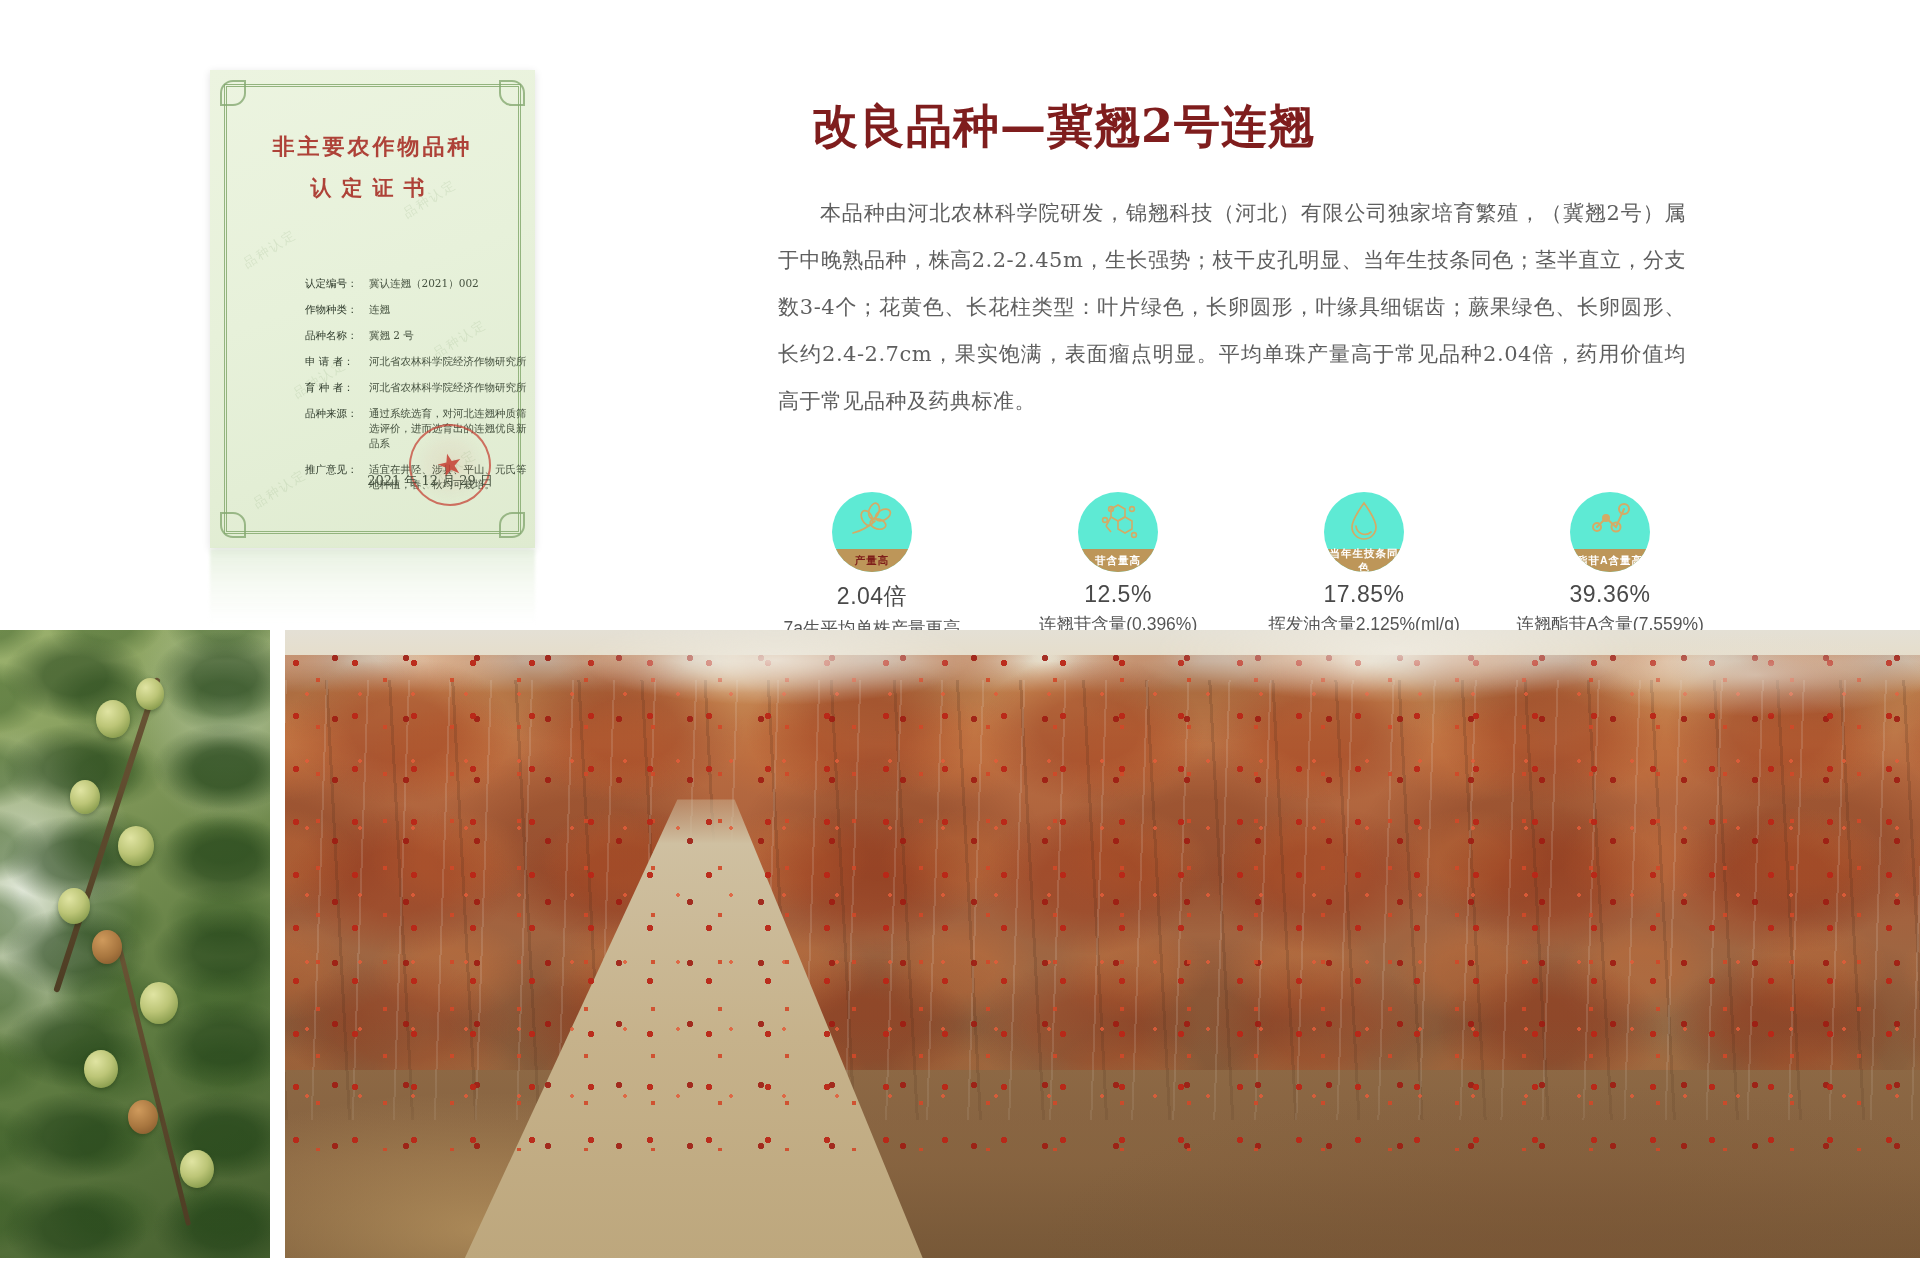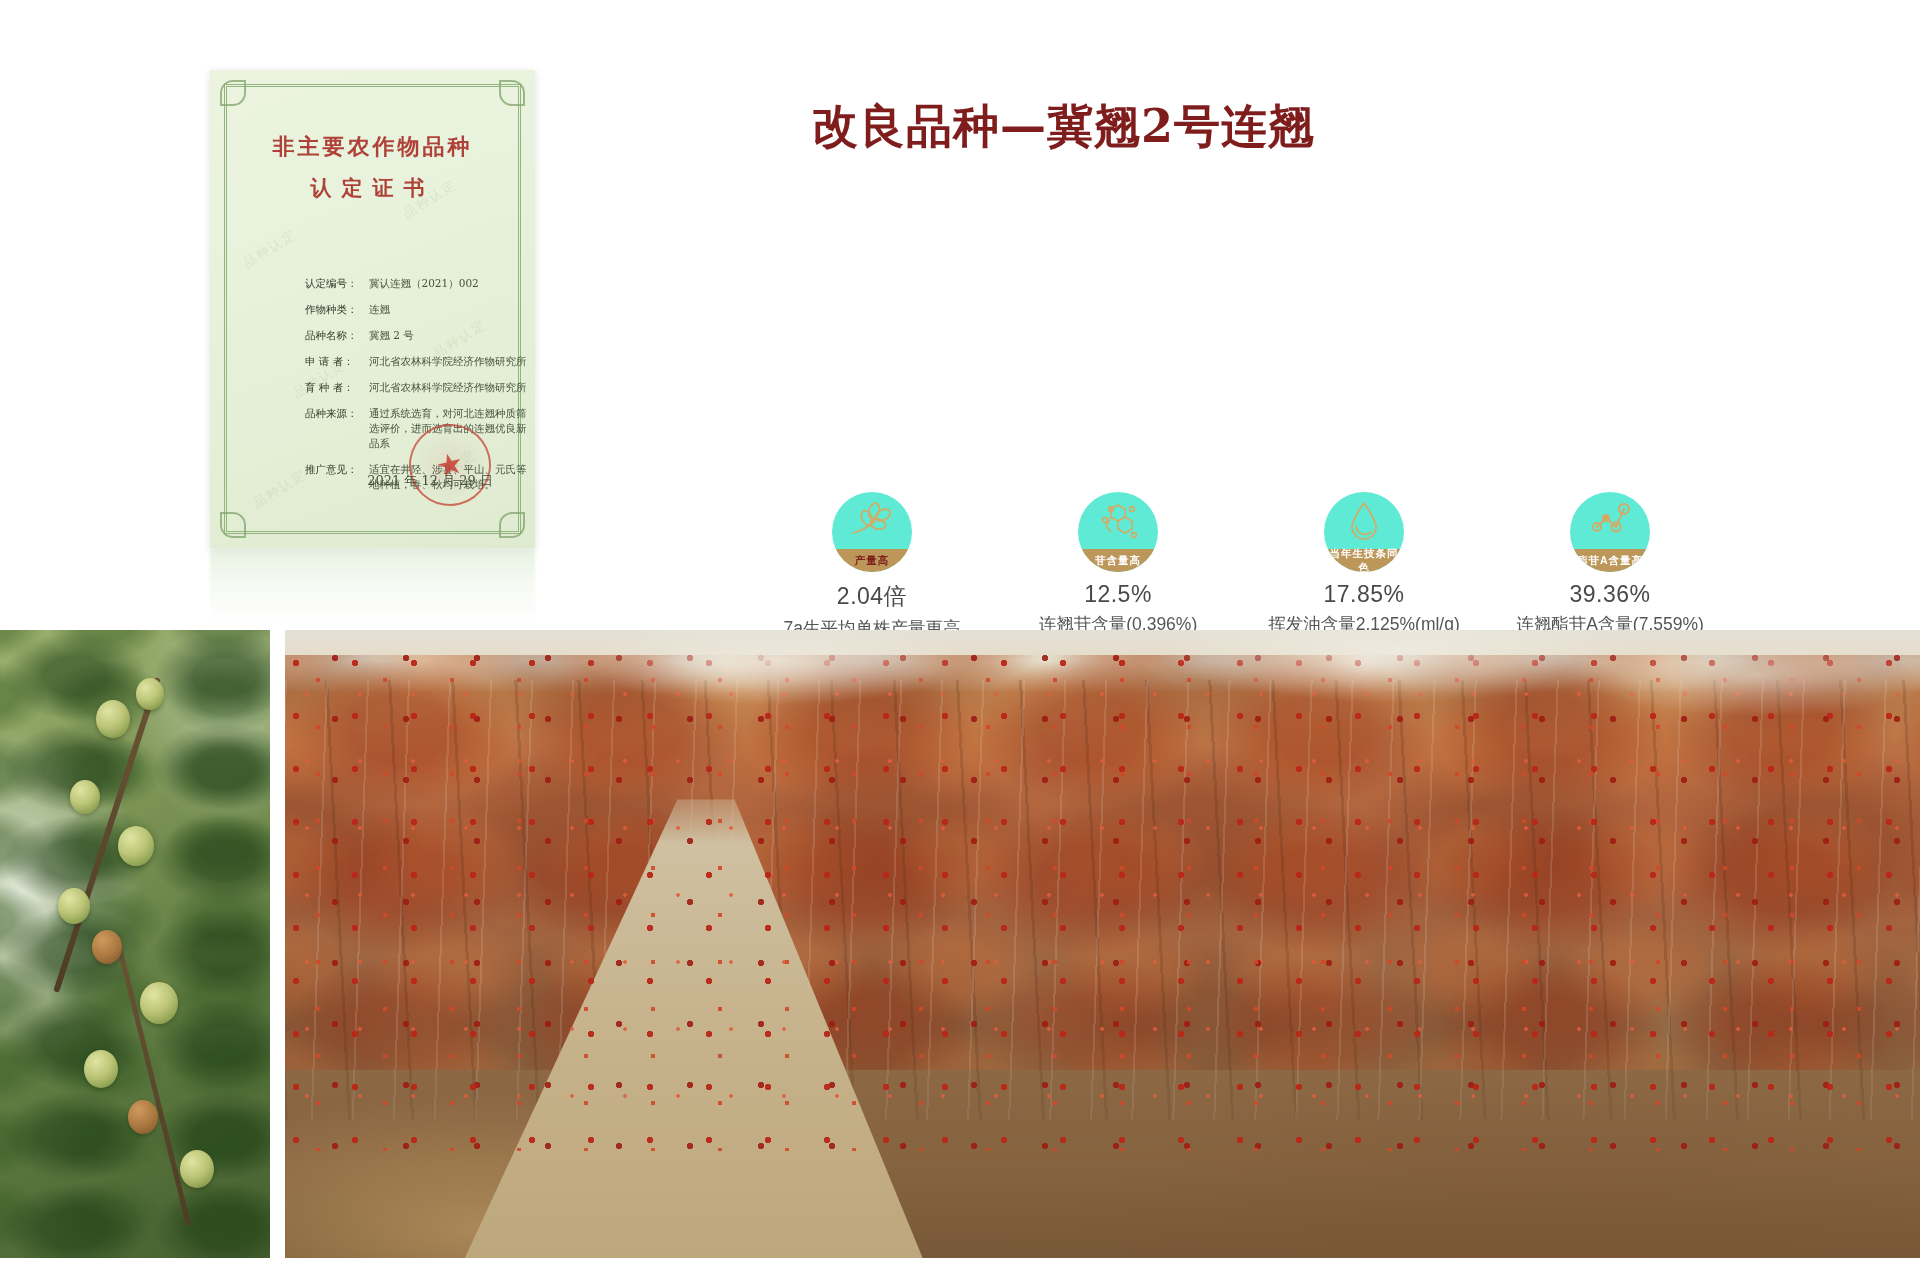--- a/index.html
+++ b/index.html
@@ -212,20 +212,21 @@
     </div>
 
     <div class="cert-seal">
       <span class="star">★</span>
     </div>
     <div class="cert-date">2021 年 12 月 29 日</div>
   </div>
   <div class="cert-reflection"></div>
 
   <h1 class="main-title">改良品种—冀翘2号连翘</h1>
+  <div class="main-paragraph">本品种由河北农林科学院研发，锦翘科技（河北）有限公司独家培育繁殖，（冀翘2号）属于中晚熟品种，株高2.2-2.45m，生长强势；枝干皮孔明显、当年生技条同色；茎半直立，分支数3-4个；花黄色、长花柱类型：叶片绿色，长卵圆形，叶缘具细锯齿；蕨果绿色、长卵圆形、长约2.4-2.7cm，果实饱满，表面瘤点明显。平均单珠产量高于常见品种2.04倍，药用价值均高于常见品种及药典标准。</div>
 
   <div class="badge" style="left:750px;">
     <div class="badge-circle">
       <svg class="badge-icon" width="50" height="50" viewBox="0 0 50 50">
         <g fill="none" stroke="#d4ab66" stroke-width="1.7" stroke-linecap="round">
           <ellipse cx="27" cy="15" rx="5" ry="8" transform="rotate(18 27 15)"></ellipse>
           <ellipse cx="36" cy="19" rx="5" ry="8" transform="rotate(62 36 19)"></ellipse>
           <ellipse cx="20" cy="22" rx="5" ry="8" transform="rotate(-28 20 22)"></ellipse>
           <ellipse cx="31" cy="28" rx="5" ry="8" transform="rotate(105 31 28)"></ellipse>
           <path d="M6 37 Q18 34 28 25"></path>

